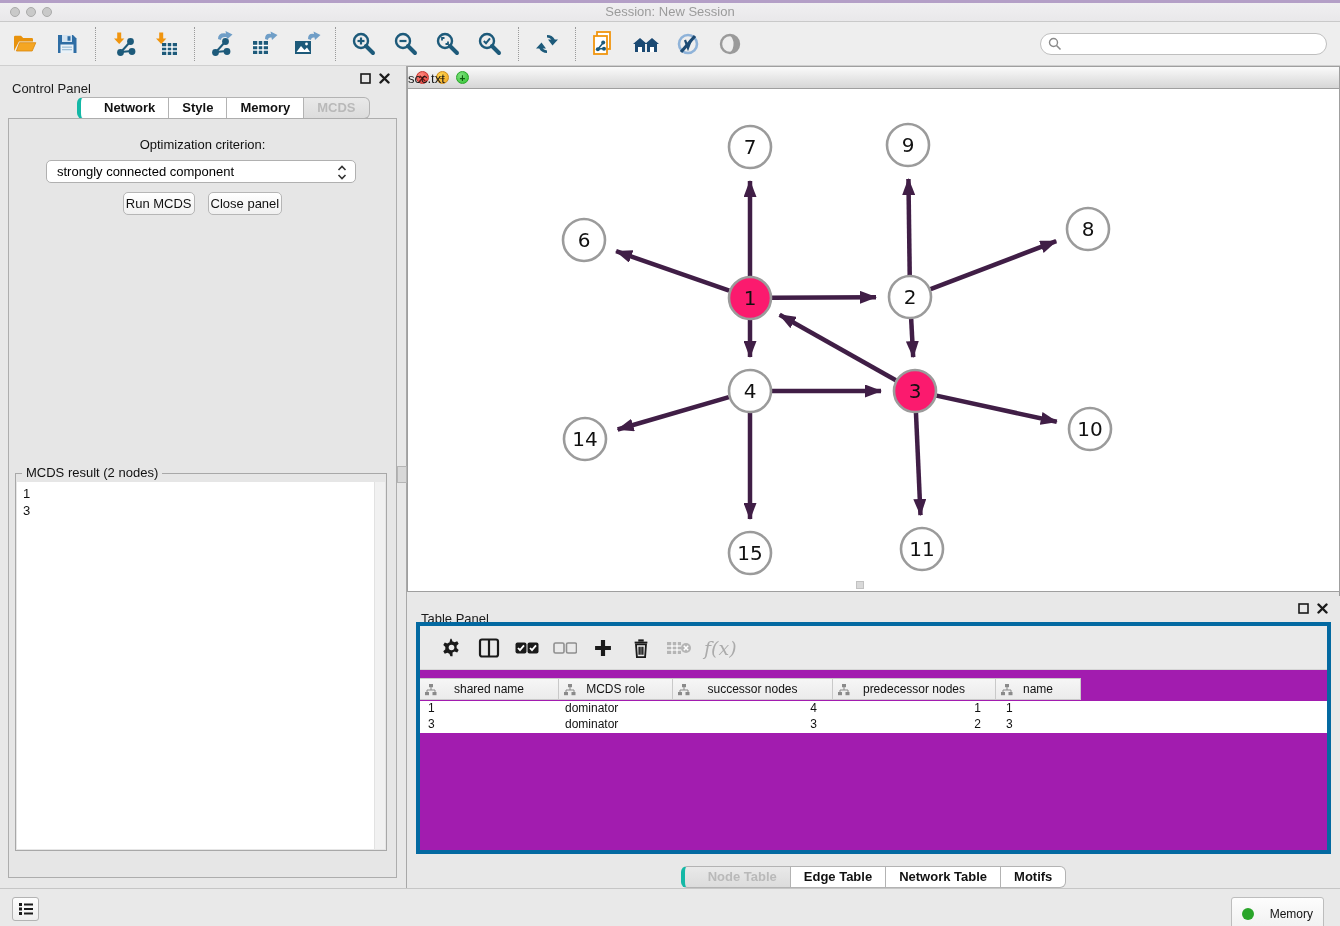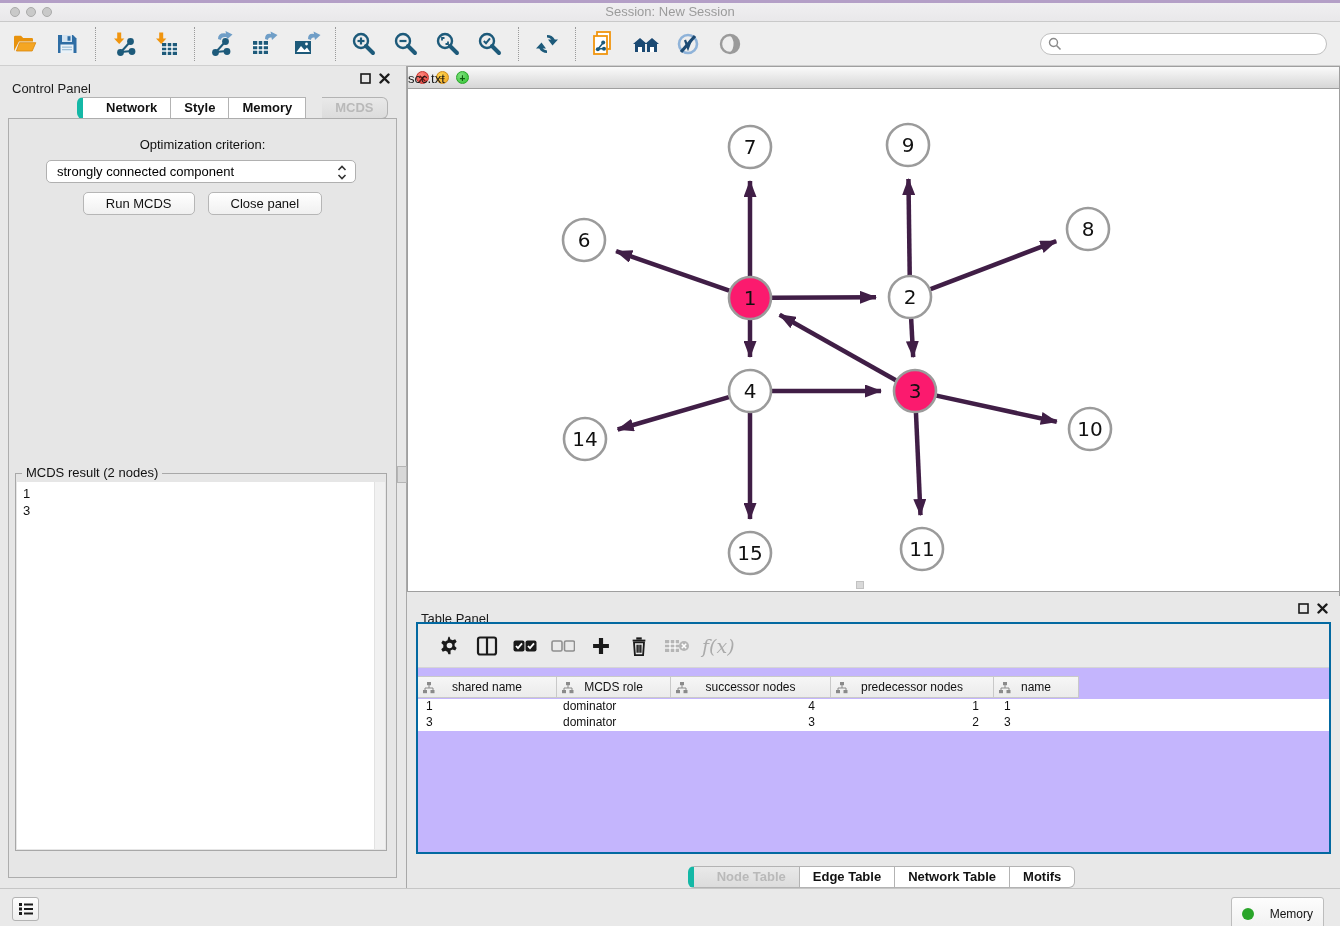--- a/index.html
+++ b/index.html
@@ -25,32 +25,32 @@
   .search-box input { border:none; outline:none; flex:1; font-size:12px; background:transparent; margin-left:5px; }
 
   
   .control-panel { position:absolute; left:0; top:66px; width:400px; height:822px; background:#e8e8e8; }
   .panel-header { position:absolute; left:0; top:0; width:100%; height:28px; }
   .panel-title { position:absolute; left:12px; top:15px; font-size:13px; color:#1a1a1a; }
   .ph-icons { position:absolute; right:10px; top:7px; display:flex; gap:8px; }
   .cp-tabs { position:absolute; left:77px; top:31px; display:flex; }
   .tab { height:22px; line-height:20px; padding:0 13px; font-size:13px; font-weight:bold; color:#111;
          background:#fff; border:1px solid #b3b3b3; border-left:none; cursor:default; }
-  .tab:first-child { border-left:6px solid #14b8a6; border-radius:6px 0 0 6px;padding-left:23px; }
+  .tab:first-child { border-left:4px solid #14b8a6; border-radius:6px 0 0 6px;padding-left:23px; }
   .tab:last-child { border-radius:0 6px 6px 0; }
-  .tab.selected { background:linear-gradient(#e9e9e9,#dcdcdc); color:#b9b9b9;margin-left:16px; }
+  .tab.selected { background:linear-gradient(#e9e9e9,#dcdcdc); color:#b9b9b9; }
   .cp-body { position:absolute; left:8px; top:52px; width:389px; height:760px;
              border:1px solid #adadad; background:#e6e6e6; }
   .opt-label { position:absolute; top:18px; width:100%; text-align:center; font-size:13px; color:#111; }
   .dropdown { position:absolute; left:37px; top:41px; width:310px; height:23px; background:#fff;
               border:1px solid #b0b0b0; border-radius:5px; font-size:13px; display:flex; align-items:center;
               padding-left:10px; }
   .dd-arrows { position:absolute; right:8px; top:3px; }
   .btn-row { position:absolute; top:73px; width:100%; display:flex; justify-content:center; gap:13px; }
-  .aq-btn { height:23px; padding:0 22px; font-size:13px; color:#111; background:linear-gradient(#ffffff,#f0f0f0);
+  .aq-btn { height:23px; padding:0 2px; font-size:13px; color:#111; background:linear-gradient(#ffffff,#f0f0f0);
             border:1px solid #b6b6b6; border-radius:5px; }
   .result-group { position:absolute; left:6px; top:354px; width:372px; height:378px; border:1px solid #a8a8a8; }
   .result-legend { position:absolute; left:6px; top:-9px; background:#e6e6e6; padding:0 4px; font-size:13px; color:#111; }
   .result-area { position:absolute; left:1px; top:8px; right:1px; bottom:1px; background:#fff;
                  font-size:13px; color:#111; padding:3px 6px; white-space:pre; line-height:17px; }
   .result-scroll { position:absolute; right:1px; top:8px; bottom:1px; width:11px; background:#f1f1f1;
                    border-left:1px solid #e2e2e2; }
 
   
   .v-splitter { position:absolute; left:400px; top:66px; width:7px; height:822px; background:#e8e8e8;
@@ -65,21 +65,21 @@
                  background:linear-gradient(#fafafa,#d6d6d6); border-bottom:1px solid #9f9f9f; }
   .nf-title { position:absolute; width:100%; top:4px; font-size:13px; color:#1a1a1a; }
   .nf-dot { position:absolute; top:4px; width:13px; height:13px; border-radius:50%; text-align:center;
             font-size:10px; font-weight:bold; line-height:13px; }
   .nf-canvas { position:absolute; left:0; top:22px; width:931px; height:502px; background:#fff; }
   .canvas-grip { position:absolute; left:448px; bottom:2px; width:8px; height:8px; background:#d9d9d9;
                  border:1px solid #c2c2c2; }
 
   
   .table-panel { position:absolute; left:407px; top:596px; width:933px; height:292px; background:#e8e8e8; }
-  .tp-inner { position:absolute; left:9px; top:26px; width:915px; height:232px; border:2px solid #0369a1; background:#c4b5fd; }
+  .tp-inner { position:absolute; left:9px; top:26px; width:915px; height:232px; border:4px solid #0369a1; background:#a21caf; }
   .tp-toolbar { position:absolute; left:0; top:0; width:100%; height:44px; background:#eaeaea;
                 border-bottom:1px solid #d5d5d5; display:flex; align-items:center; padding-left:12px; }
   .tp-tb-icon { width:28px; height:26px; display:flex; align-items:center; justify-content:center; margin:0 5px; }
   .fx-label { font-family:"DejaVu Serif", serif; font-style:italic; font-size:19px; color:#ababab; margin-left:6px; }
   .tbl-head { position:absolute; left:0; top:52px; height:22px; display:flex; }
   .th { position:relative; height:22px; background:linear-gradient(#f6f6f6,#ebebeb);
         border-top:1px solid #c9c9c9; border-bottom:1px solid #c9c9c9; border-right:1px solid #c9c9c9;
         font-size:12px; color:#111; display:flex; align-items:center; justify-content:center; }
   .th .col-icon { position:absolute; left:5px; top:5px; }
   .tbl-rows { position:absolute; left:0; top:75px; width:100%; }

